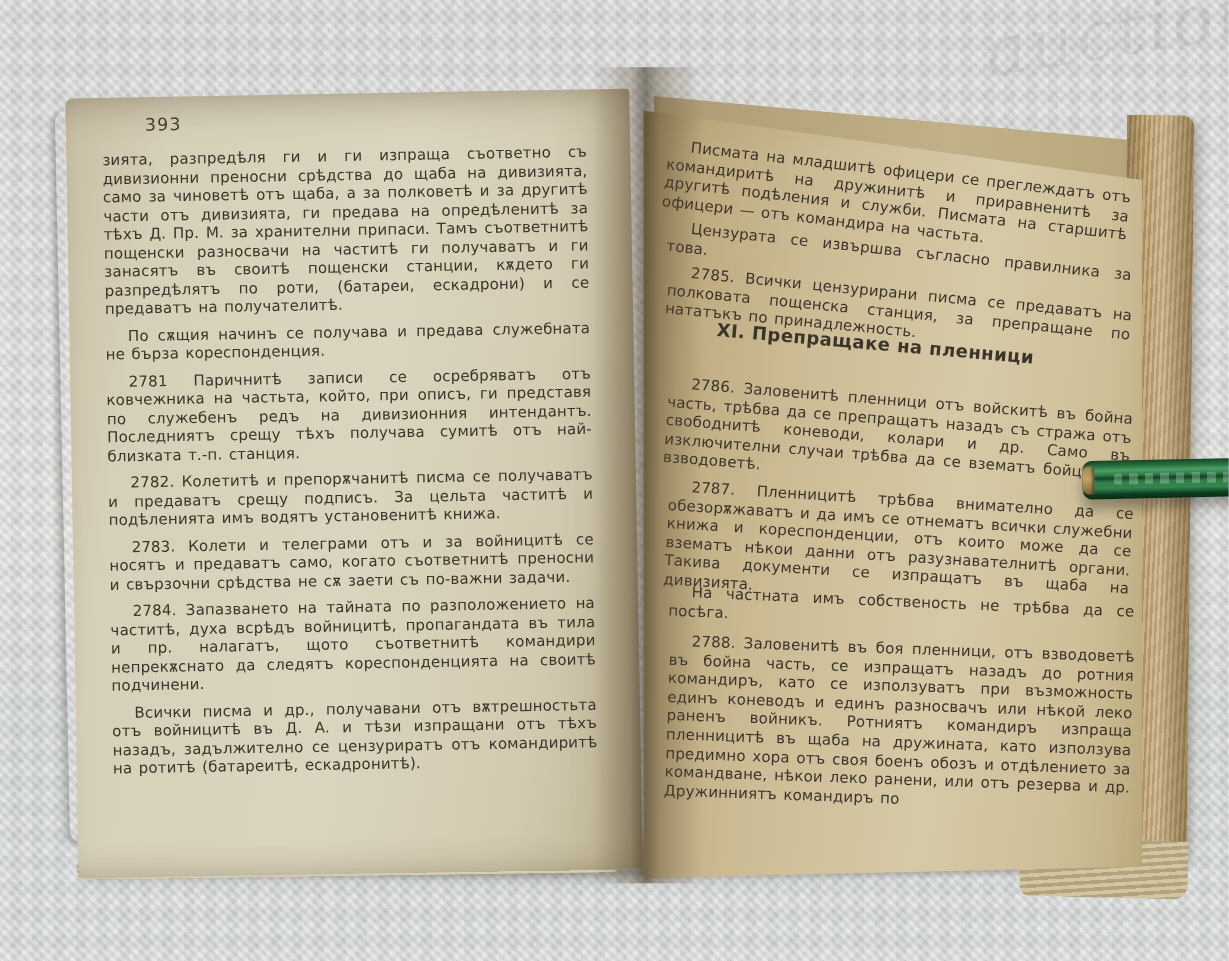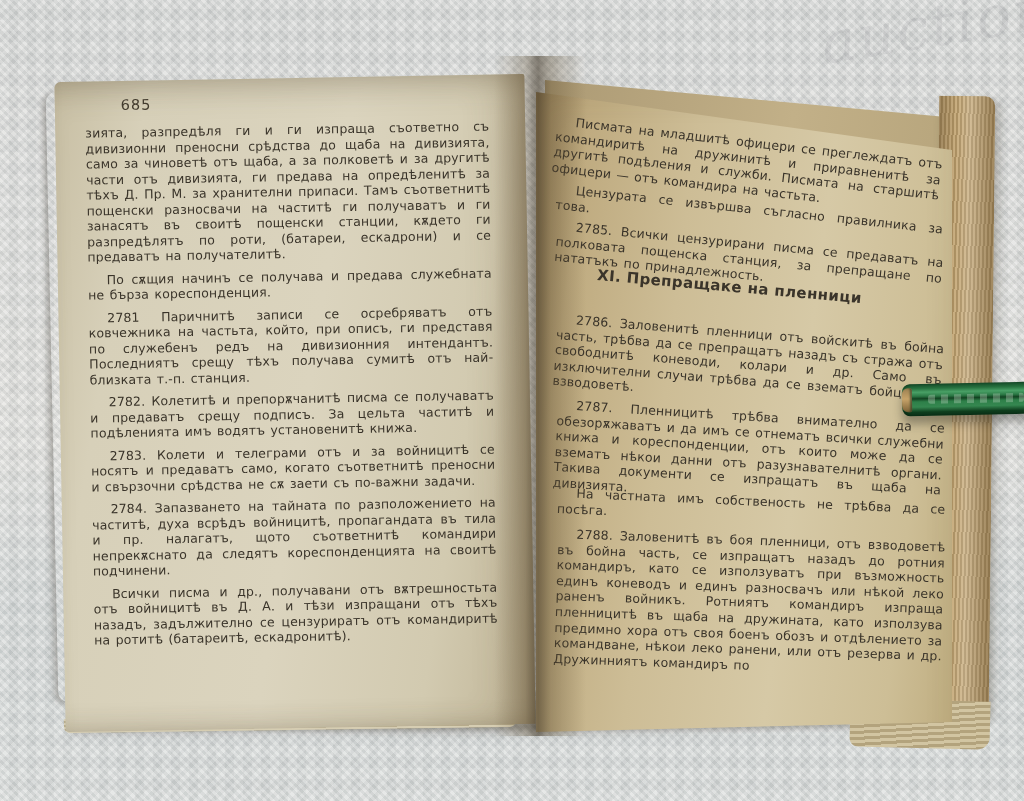--- a/index.html
+++ b/index.html
@@ -150,21 +150,21 @@
   <div class="book-shadow"></div>
   <div class="shadow-line"></div>
 
   <div class="page-stack-left"></div>
   <div class="page-stack-bottom-left"></div>
   <div class="underpages-top-right"></div>
   <div class="fore-edge"></div>
   <div class="underpages-bottom-right"></div>
 
   <div class="left-page">
-    <div class="page-num lp-num">685</div>
+    <div class="page-num lp-num">393</div>
     <div class="lp-text">
       <p>зията, разпредѣля ги и ги изпраща съответно съ дивизионни преносни срѣдства до щаба на дивизията, само за чиноветѣ отъ щаба, а за полковетѣ и за другитѣ части отъ дивизията, ги предава на опредѣленитѣ за тѣхъ Д. Пр. М. за хранителни припаси. Тамъ съответнитѣ пощенски разносвачи на частитѣ ги получаватъ и ги занасятъ въ своитѣ пощенски станции, кѫдето ги разпредѣлятъ по роти, (батареи, ескадрони) и се предаватъ на получателитѣ.</p>
       <p class="ind">По сѫщия начинъ се получава и предава служебната не бърза кореспонденция.</p>
       <p class="ind">2781 Паричнитѣ записи се осребряватъ отъ ковчежника на частьта, който, при описъ, ги представя по служебенъ редъ на дивизионния интендантъ. Последниятъ срещу тѣхъ получава сумитѣ отъ най-близката т.-п. станция.</p>
       <p class="ind">2782. Колетитѣ и препорѫчанитѣ писма се получаватъ и предаватъ срещу подписъ. За цельта частитѣ и подѣленията имъ водятъ установенитѣ книжа.</p>
       <p class="ind">2783. Колети и телеграми отъ и за войницитѣ се носятъ и предаватъ само, когато съответнитѣ преносни и свързочни срѣдства не сѫ заети съ по-важни задачи.</p>
       <p class="ind">2784. Запазването на тайната по разположението на частитѣ, духа всрѣдъ войницитѣ, пропагандата въ тила и пр. налагатъ, щото съответнитѣ командири непрекѫснато да следятъ кореспонденцията на своитѣ подчинени.</p>
       <p class="ind">Всички писма и др., получавани отъ вѫтрешностьта отъ войницитѣ въ Д. А. и тѣзи изпращани отъ тѣхъ назадъ, задължително се цензуриратъ отъ командиритѣ на ротитѣ (батареитѣ, ескадронитѣ).</p>
     </div>
   </div>

